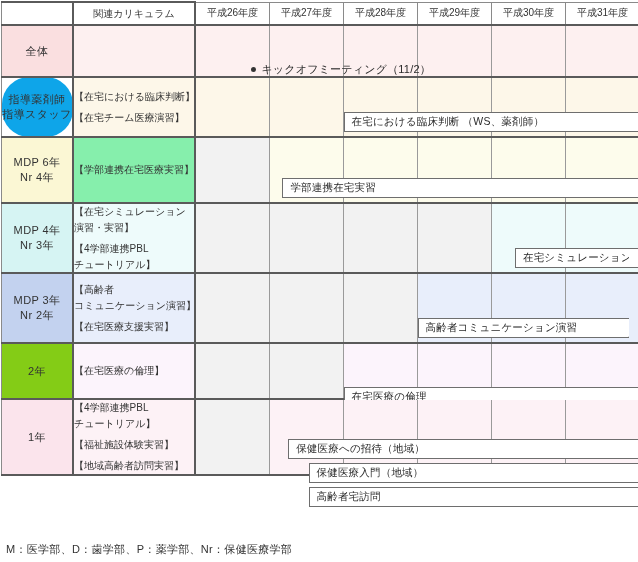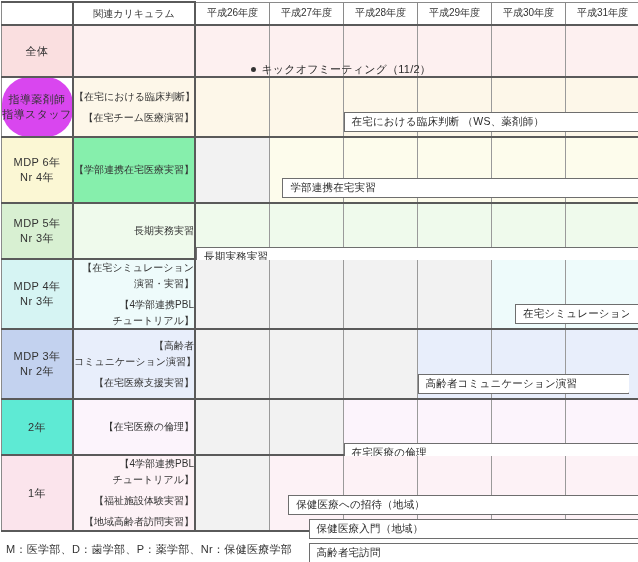--- a/index.html
+++ b/index.html
@@ -57,21 +57,21 @@
   .currlabel {
     width: 120px;
     font-size: 10px;
     line-height: 14px;
     padding: 3px 4px 3px 5px;
     border-right: 2px solid #5a5a5a !important;
     border-bottom: 2px solid #5a5a5a !important;
     border-top: 2px solid #5a5a5a !important;
     vertical-align: middle;
   }
-  .currlabel .cl-line { display: block; white-space: nowrap; text-align: right; }
+  .currlabel .cl-line { display: block; white-space: nowrap; }
   .currlabel .cl-line + .cl-line { margin-top: 2px; font-family: Liberation Serif, serif; }
   .currlabel .cl-gap { margin-top: 7px; }
 
   .trackcell {
     position: relative;
     padding: 0;
     border-bottom: 2px solid #5a5a5a !important;
     border-top: 2px solid #5a5a5a !important;
   }
   .grid {
@@ -205,21 +205,21 @@
                 <span>キックオフミーティング（11/2）</span>
               </div>
               <div class="bar" style="left: 16.6%; right: 10px; top: 34px;">
                 <span>全学年カリキュラム検討WS・各WGのWS（11月～）</span>
                 <span class="tip"></span>
               </div>
             </div>
           </td>
         </tr>
         <tr style="height: 60px;">
-          <td class="rowlabel" style="background: #d946ef; border-radius: 27px;">
+          <td class="rowlabel" style="background: #0ea5e9; border-radius: 27px;">
             <div>指導薬剤師</div>
             <div>指導スタッフ</div>
           </td>
           <td class="currlabel" style="background: rgb(253, 247, 233);">
             <div>
               <span class="cl-line">【在宅における臨床判断】</span>
             </div>
             <div class="cl-gap">
               <span class="cl-line">【在宅チーム医療演習】</span>
             </div>
@@ -269,47 +269,20 @@
                 <span>学部連携在宅実習</span>
                 <span class="tip"></span>
               </div>
               <div class="bar thin" style="left: 16.6%; right: 10px; top: 36px;">
                 <span>実習地域の拡大</span>
                 <span class="tip"></span>
               </div>
             </div>
           </td>
         </tr>
-        <tr style="height: 56px;">
-          <td class="rowlabel" style="background: rgb(216, 240, 210);">
-            <div>MDP 5年</div>
-            <div>Nr 3年</div>
-          </td>
-          <td class="currlabel" style="background: rgb(239, 250, 236);">
-            <div>
-              <span class="cl-line">長期実務実習</span>
-            </div>
-          </td>
-          <td class="trackcell" colspan="6" style="background: rgb(239, 250, 236);">
-            <div class="grid">
-              <div class="gcol"></div>
-              <div class="gcol"></div>
-              <div class="gcol"></div>
-              <div class="gcol"></div>
-              <div class="gcol"></div>
-              <div class="gcol"></div>
-            </div>
-            <div class="lanes">
-              <div class="bar" style="left: 0%; right: 10px; top: 16px;">
-                <span>長期実務実習</span>
-                <span class="tip"></span>
-              </div>
-            </div>
-          </td>
-        </tr>
         <tr style="height: 70px;">
           <td class="rowlabel" style="background: rgb(214, 244, 243);">
             <div>MDP 4年</div>
             <div>Nr 3年</div>
           </td>
           <td class="currlabel" style="background: rgb(238, 251, 251);">
             <div>
               <span class="cl-line">【在宅シミュレーション</span>
               <span class="cl-line">演習・実習】</span>
             </div>
@@ -368,21 +341,21 @@
                 <span class="tip"></span>
               </div>
               <div class="bar" style="left: 50%; right: 10px; top: 36px;">
                 <span>在宅医療支援実習</span>
                 <span class="tip"></span>
               </div>
             </div>
           </td>
         </tr>
         <tr style="height: 56px;">
-          <td class="rowlabel" style="background: #5eead4;">
+          <td class="rowlabel" style="background: #84cc16;">
             <div>2年</div>
           </td>
           <td class="currlabel" style="background: rgb(252, 244, 252);">
             <div>
               <span class="cl-line">【在宅医療の倫理】</span>
             </div>
           </td>
           <td class="trackcell" colspan="6" style="background: rgb(252, 244, 252);">
             <div class="grid">
               <div class="gcol shaded"></div>

